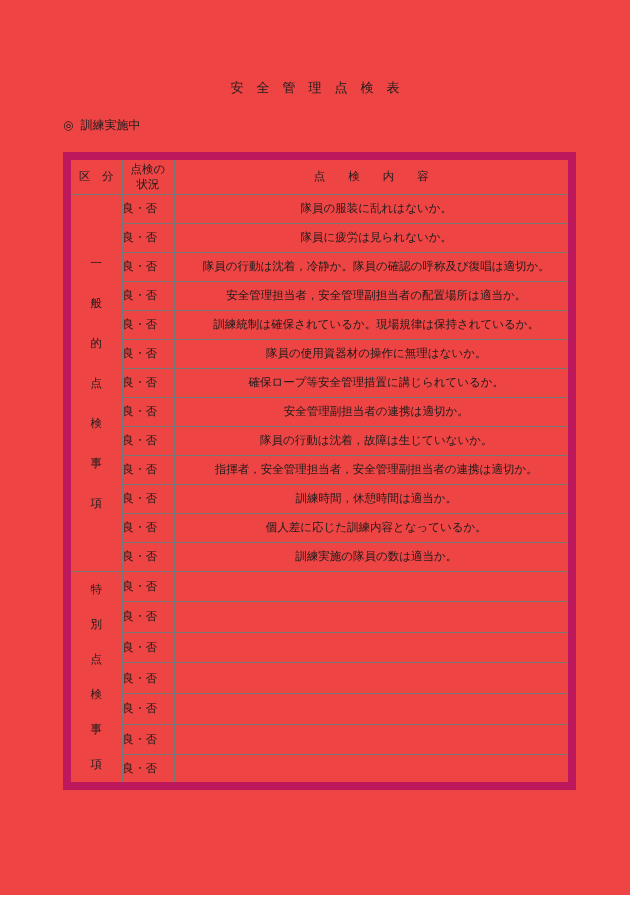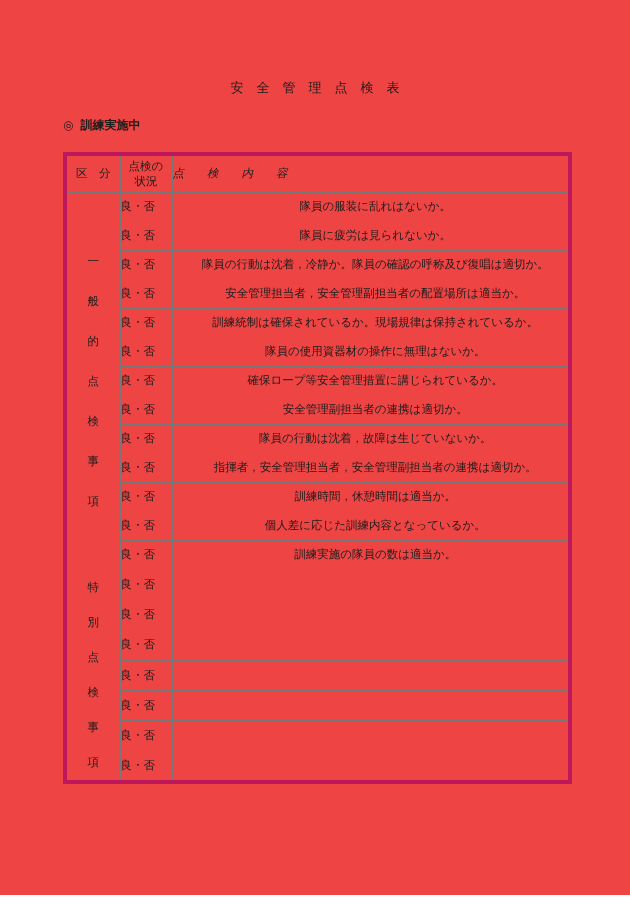--- a/index.html
+++ b/index.html
@@ -17,47 +17,46 @@
     text-align: center;
     font-size: 13px;
     font-weight: normal;
     line-height: 15px;
     color: #1c1c1c;
   }
   .subtitle {
     margin: 24px 0 0 63px;
     font-size: 12px;
     line-height: 13px;
-    font-weight: bold;
   }
   .subtitle .marker { margin-right: 7px; }
   table.inspection {
     margin: 20px 0 0 63px;
     width: 505px;
     border-collapse: collapse;
     table-layout: fixed;
-    border: 4px solid #be185d;
+    border: 8px solid #be185d;
   }
   table.inspection th,
   table.inspection td {
     border: 1px solid #787878;
     font-weight: normal;
     font-size: 11.5px;
     color: #1c1c1c;
     overflow: hidden;
   }
   col.c-cat { width: 55px; }
   col.c-status { width: 52px; }
   col.c-content { width: 398px; }
   tr.hdr { height: 38px; }
   tr.row-g { height: 29px; }
   tr.row-s { height: 30px; }
   th.h-cat { text-align: center; vertical-align: middle; }
   th.h-status { text-align: center; vertical-align: middle; line-height: 15px; margin-left: 32px; }
-  th.h-content { text-align: left; vertical-align: middle; font-style: italic; }
+  th.h-content { text-align: center; vertical-align: middle; }
   td.cat { vertical-align: middle; }
   .vert {
     display: flex;
     flex-direction: column;
     align-items: center;
     justify-content: center;
     height: 100%;
     width: 100%;
   }
   .vert span { display: block; text-align: center; font-size: 11.5px; }

